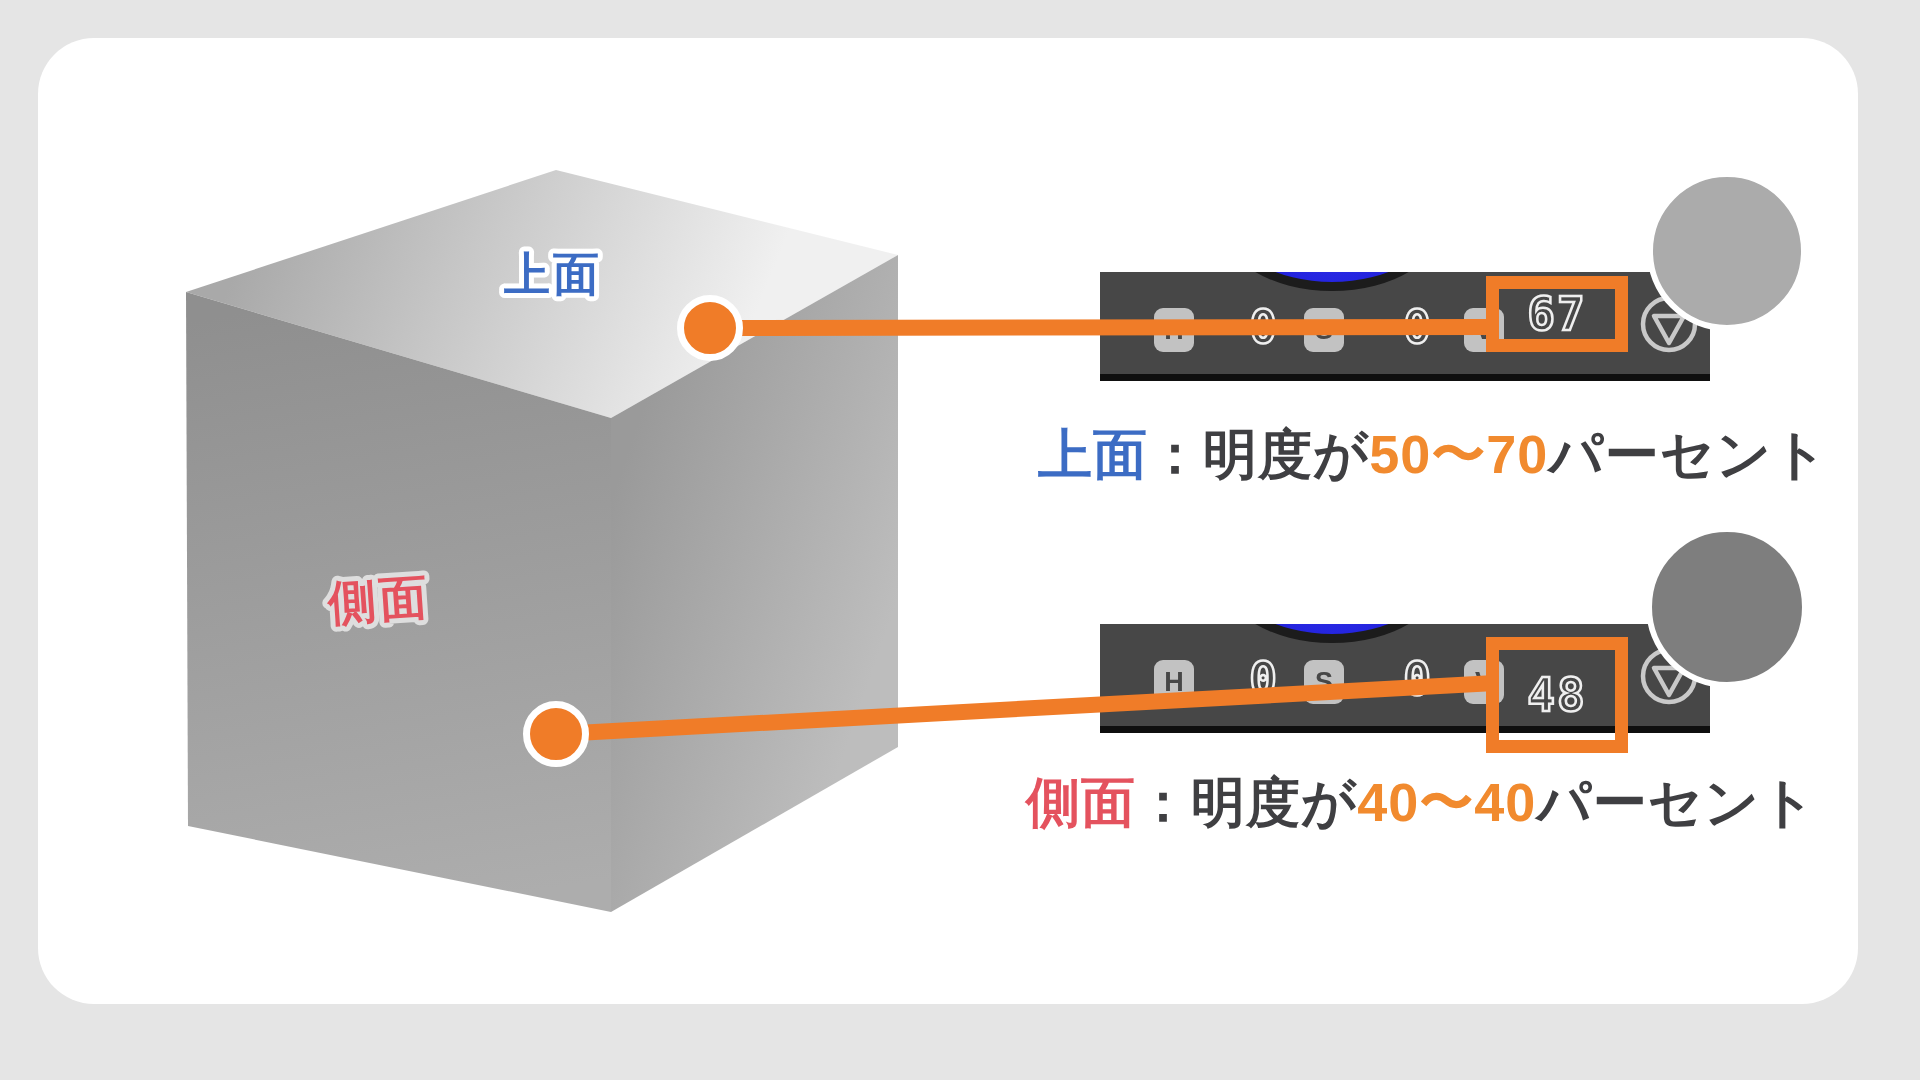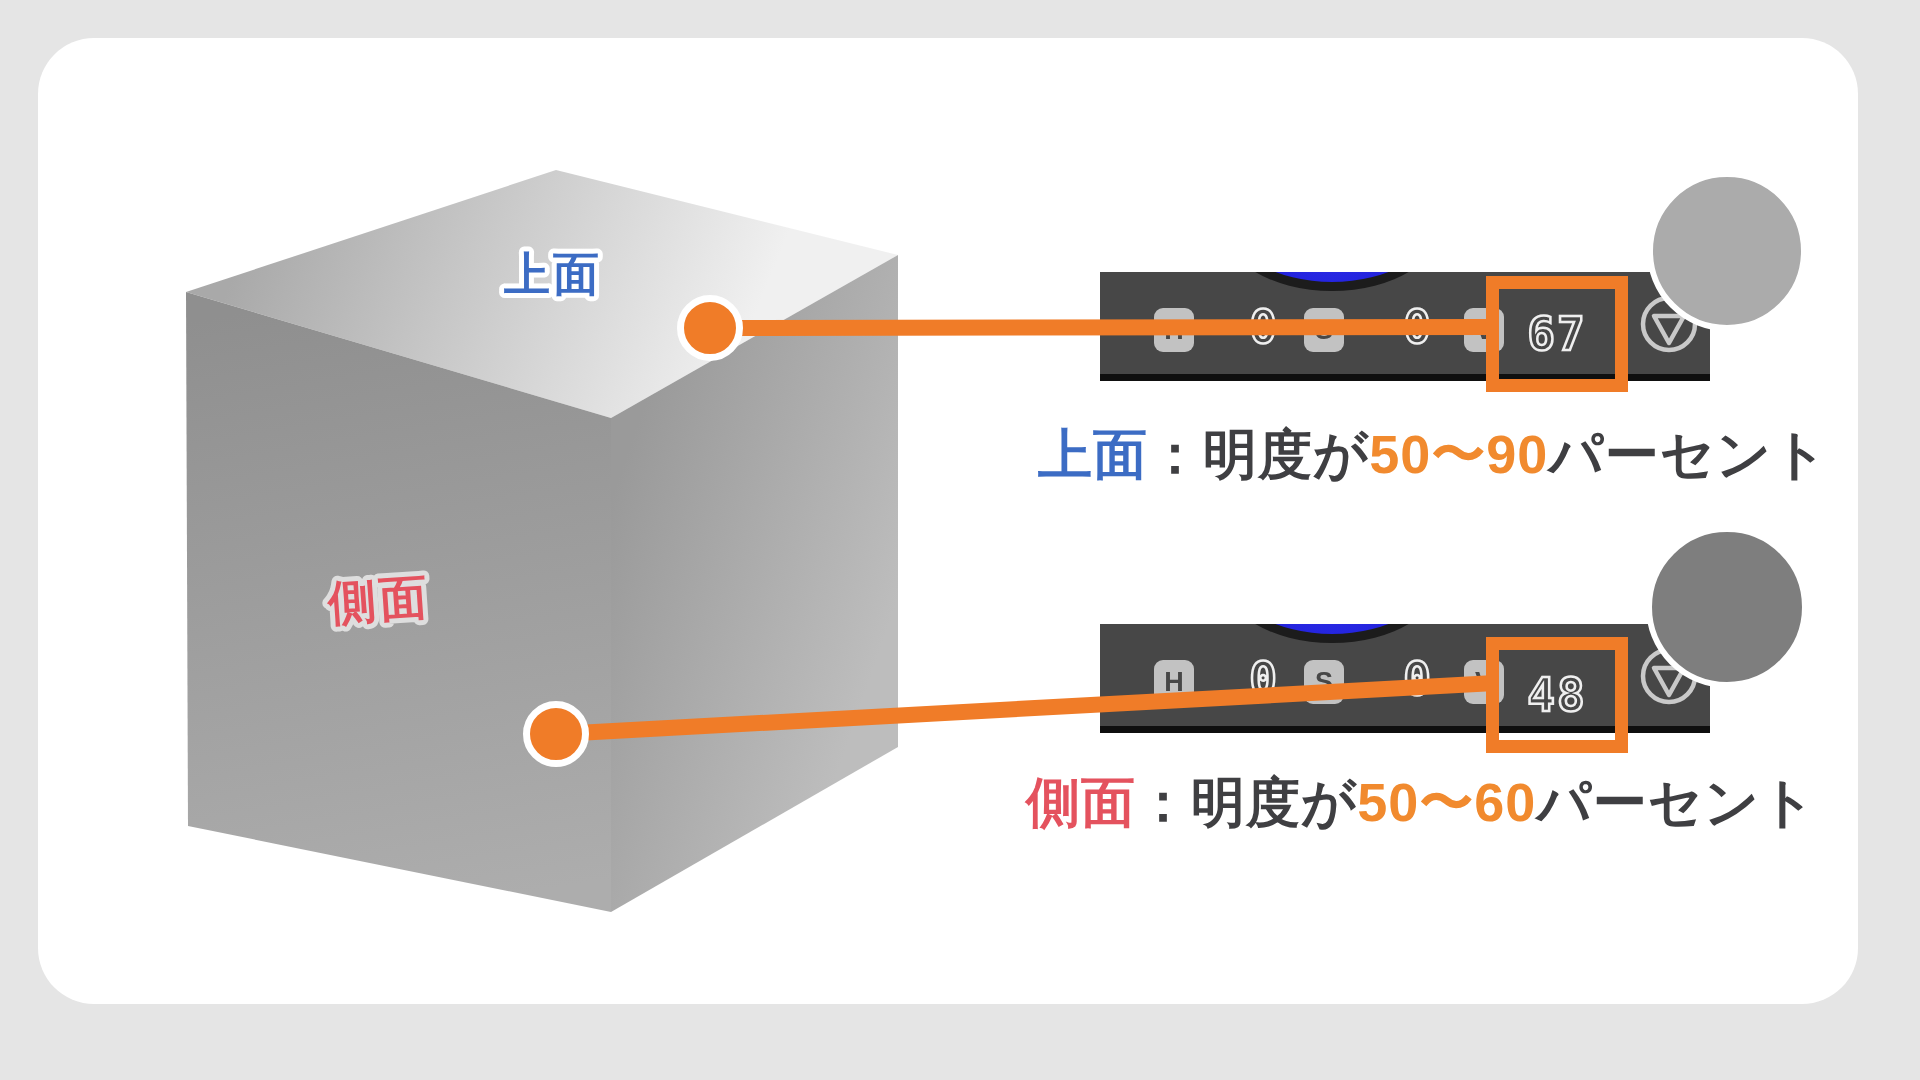--- a/index.html
+++ b/index.html
@@ -40,21 +40,21 @@
     -webkit-text-stroke:2.5px #efefef;letter-spacing:2px;
   }
   .hsv-num.n1{left:134px;} .hsv-num.n2{left:288px;}
   .nocolor{position:absolute;left:533px;top:16px;}
   
   .hl-box{
     position:absolute;left:1486px;width:142px;box-sizing:border-box;
     border:13px solid #f07c28;z-index:4;
     display:flex;align-items:center;justify-content:center;
   }
-  #hl-box-1{top:276px;height:116px;justify-content:center;}
+  #hl-box-1{top:276px;height:76px;justify-content:center;}
   #hl-box-2{top:637px;height:116px;}
   .hl-box .hsv-num{position:static;width:auto;top:auto;}
   
   .dot{
     position:absolute;width:66px;height:66px;border-radius:50%;
     box-sizing:border-box;background:#f07c28;border:7px solid #ffffff;
     z-index:4;
   }
   #dot-1{left:677px;top:295px;}
   #dot-2{left:523px;top:701px;}
@@ -143,17 +143,17 @@
   <div class="hsv-num">48</div>
 </div>
 
 <div class="dot" id="dot-1"></div>
 <div class="dot" id="dot-2"></div>
 
 <div class="swatch" id="swatch-1"></div>
 <div class="swatch" id="swatch-2"></div>
 
 <div class="caption" id="caption-1">
-  <span class="cap-face-top">上面</span><span>：</span><span>明度が</span><span class="cap-range">50〜90</span><span>パーセント</span>
+  <span class="cap-face-top">上面</span><span>：</span><span>明度が</span><span class="cap-range">50〜70</span><span>パーセント</span>
 </div>
 <div class="caption" id="caption-2">
-  <span class="cap-face-side">側面</span><span>：</span><span>明度が</span><span class="cap-range">50〜60</span><span>パーセント</span>
+  <span class="cap-face-side">側面</span><span>：</span><span>明度が</span><span class="cap-range">40〜40</span><span>パーセント</span>
 </div>
 
 </body></html>

